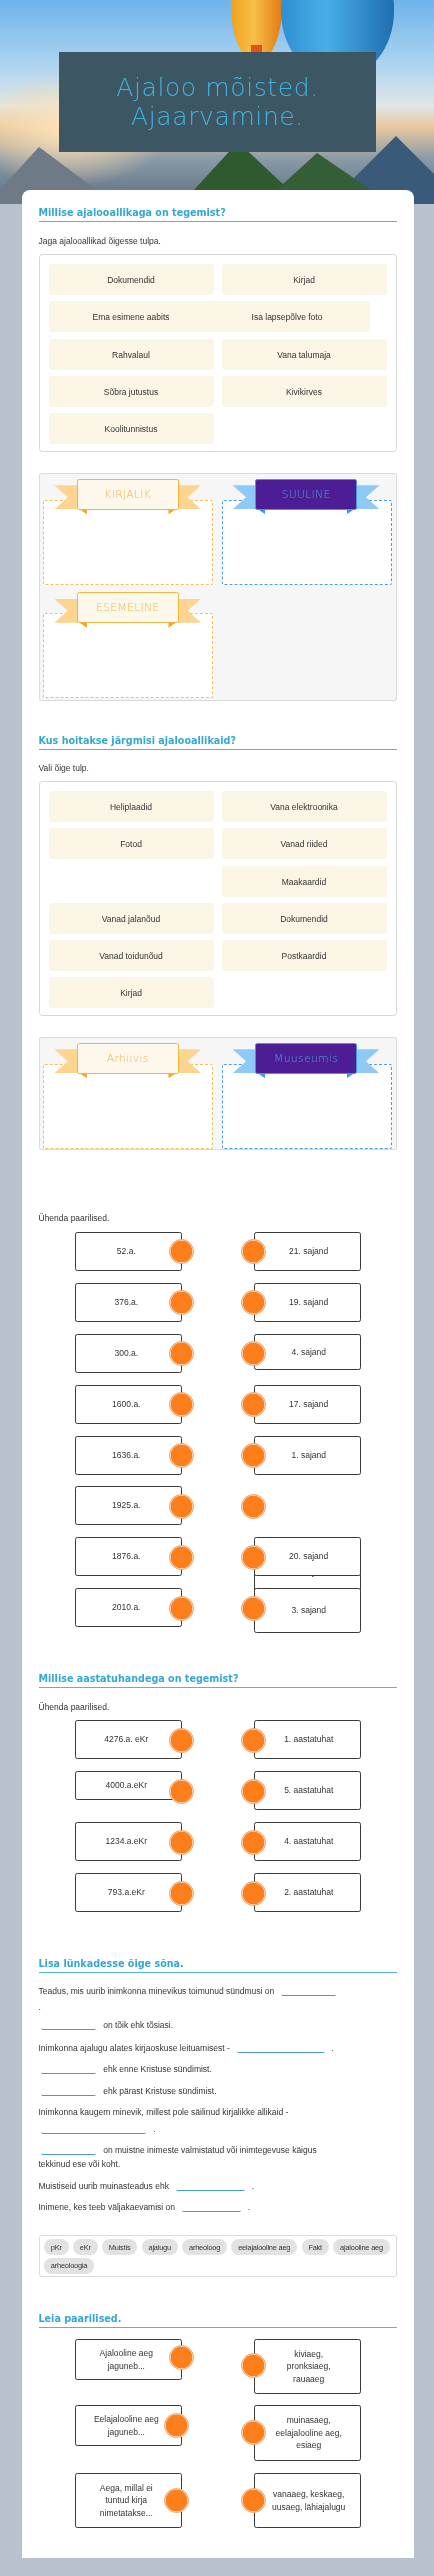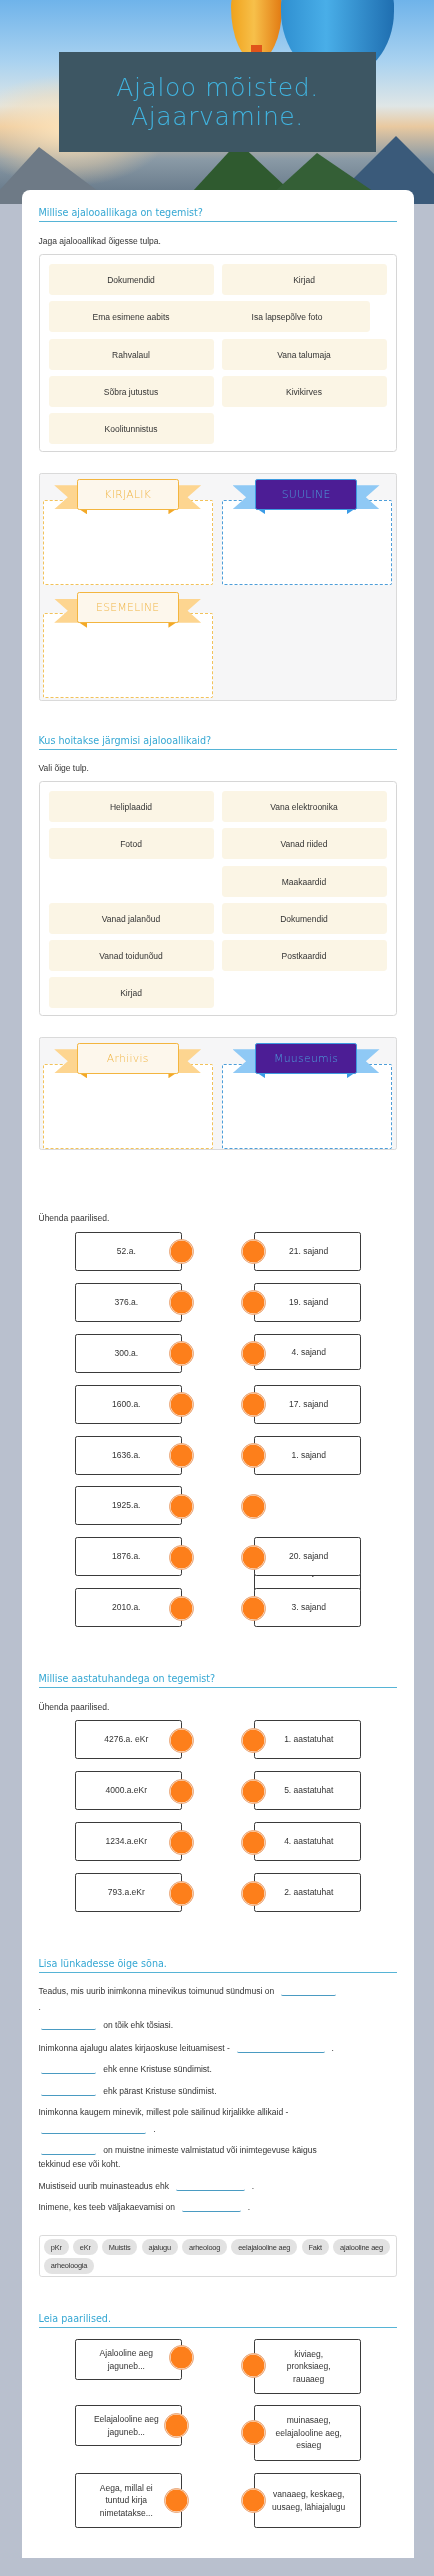--- a/index.html
+++ b/index.html
@@ -16,21 +16,21 @@
   .balloon-o{position:absolute;left:231px;top:-22.6px;width:51px;height:85px;border-radius:45% 45% 50% 50%/35% 35% 65% 65%;
     background:linear-gradient(90deg,#f0a21c,#f7c04a 45%,#e27a12)}
   .balloon-o:after{content:"";position:absolute;left:20px;top:68px;width:11.3px;height:10.2px;background:#e0541a;border-radius:0 0 4.5px 4.5px}
   .balloon-b{position:absolute;left:281px;top:-34px;width:113px;height:113px;border-radius:45% 45% 50% 50%/35% 35% 60% 60%;
     background:linear-gradient(90deg,#2f8fd0,#49aee8 40%,#1f6eb0)}
   .title-box{position:absolute;left:59px;top:52px;width:317px;height:100px;background:#3d5663;
     display:flex;flex-direction:column;align-items:center;justify-content:center}
   .title-line{font-family:"DejaVu Sans",sans-serif;font-weight:200;color:#40b4e0;font-size:25px;line-height:29px;letter-spacing:0.6px}
 
   .card{position:absolute;left:21.5px;top:190px;width:392px;height:2368px;background:#fff;border-radius:8px 8px 0 0}
-  .sec-h{position:absolute;left:17px;width:358px;color:#35a7d3;font-family:"DejaVu Sans",sans-serif;font-weight:400;font-size:9.6px;
+  .sec-h{position:absolute;left:17px;width:358px;color:#35a7d3;font-family:"DejaVu Sans",sans-serif;font-weight:700;font-size:9.6px;
     border-bottom:1.1px solid #56b4d6;padding-bottom:3.4px}
   .instr{position:absolute;left:17px;font-size:8.5px;color:#333}
 
   .pool{position:absolute;left:17px;width:358px;border:0.6px solid #d6d6d6;border-radius:3.4px;background:#fff}
   .chip-item{position:absolute;width:165px;height:31px;background:#fbf5e5;border-radius:3.4px;
     display:flex;align-items:center;justify-content:center;font-size:8.5px;color:#333}
 
   .sort-area{position:absolute;left:17px;width:358px;background:#f6f6f7;border:0.6px solid #dadada;border-radius:2.3px}
   .drop{position:absolute;width:170px;border:1.1px dashed;background:#fff;border-radius:1.7px}
   .drop.orange{border-color:#f2c25a}
@@ -214,38 +214,38 @@
       </div>
       <div class="dot" style="left:147px;top:1355px"></div>
       <div class="mbox right" style="top:1347px;height:39px">
         <span>20. sajand</span>
       </div>
       <div class="dot" style="left:219px;top:1355px"></div>
       <div class="mbox left" style="top:1398px;height:39px">
         <span>2010.a.</span>
       </div>
       <div class="dot" style="left:147px;top:1406px"></div>
-      <div class="mbox right" style="top:1398px;height:39px">
+      <div class="mbox right" style="top:1398px;height:45px">
         <span>3. sajand</span>
       </div>
       <div class="dot" style="left:219px;top:1406px"></div>
     </div>
 
   <div class="sec-h" style="top:1483px">Millise aastatuhandega on tegemist?</div>
   <div class="instr" style="top:1512px">Ühenda paarilised.</div>
   <div id="s4-rows">
       <div class="mbox left" style="top:1530px;height:39px">
         <span>4276.a. eKr</span>
       </div>
       <div class="dot" style="left:147px;top:1538px"></div>
       <div class="mbox right" style="top:1530px;height:39px">
         <span>1. aastatuhat</span>
       </div>
       <div class="dot" style="left:219px;top:1538px"></div>
-      <div class="mbox left" style="top:1581px;height:39px">
+      <div class="mbox left" style="top:1581px;height:29px">
         <span>4000.a.eKr</span>
       </div>
       <div class="dot" style="left:147px;top:1589px"></div>
       <div class="mbox right" style="top:1581px;height:39px">
         <span>5. aastatuhat</span>
       </div>
       <div class="dot" style="left:219px;top:1589px"></div>
       <div class="mbox left" style="top:1632px;height:39px">
         <span>1234.a.eKr</span>
       </div>

